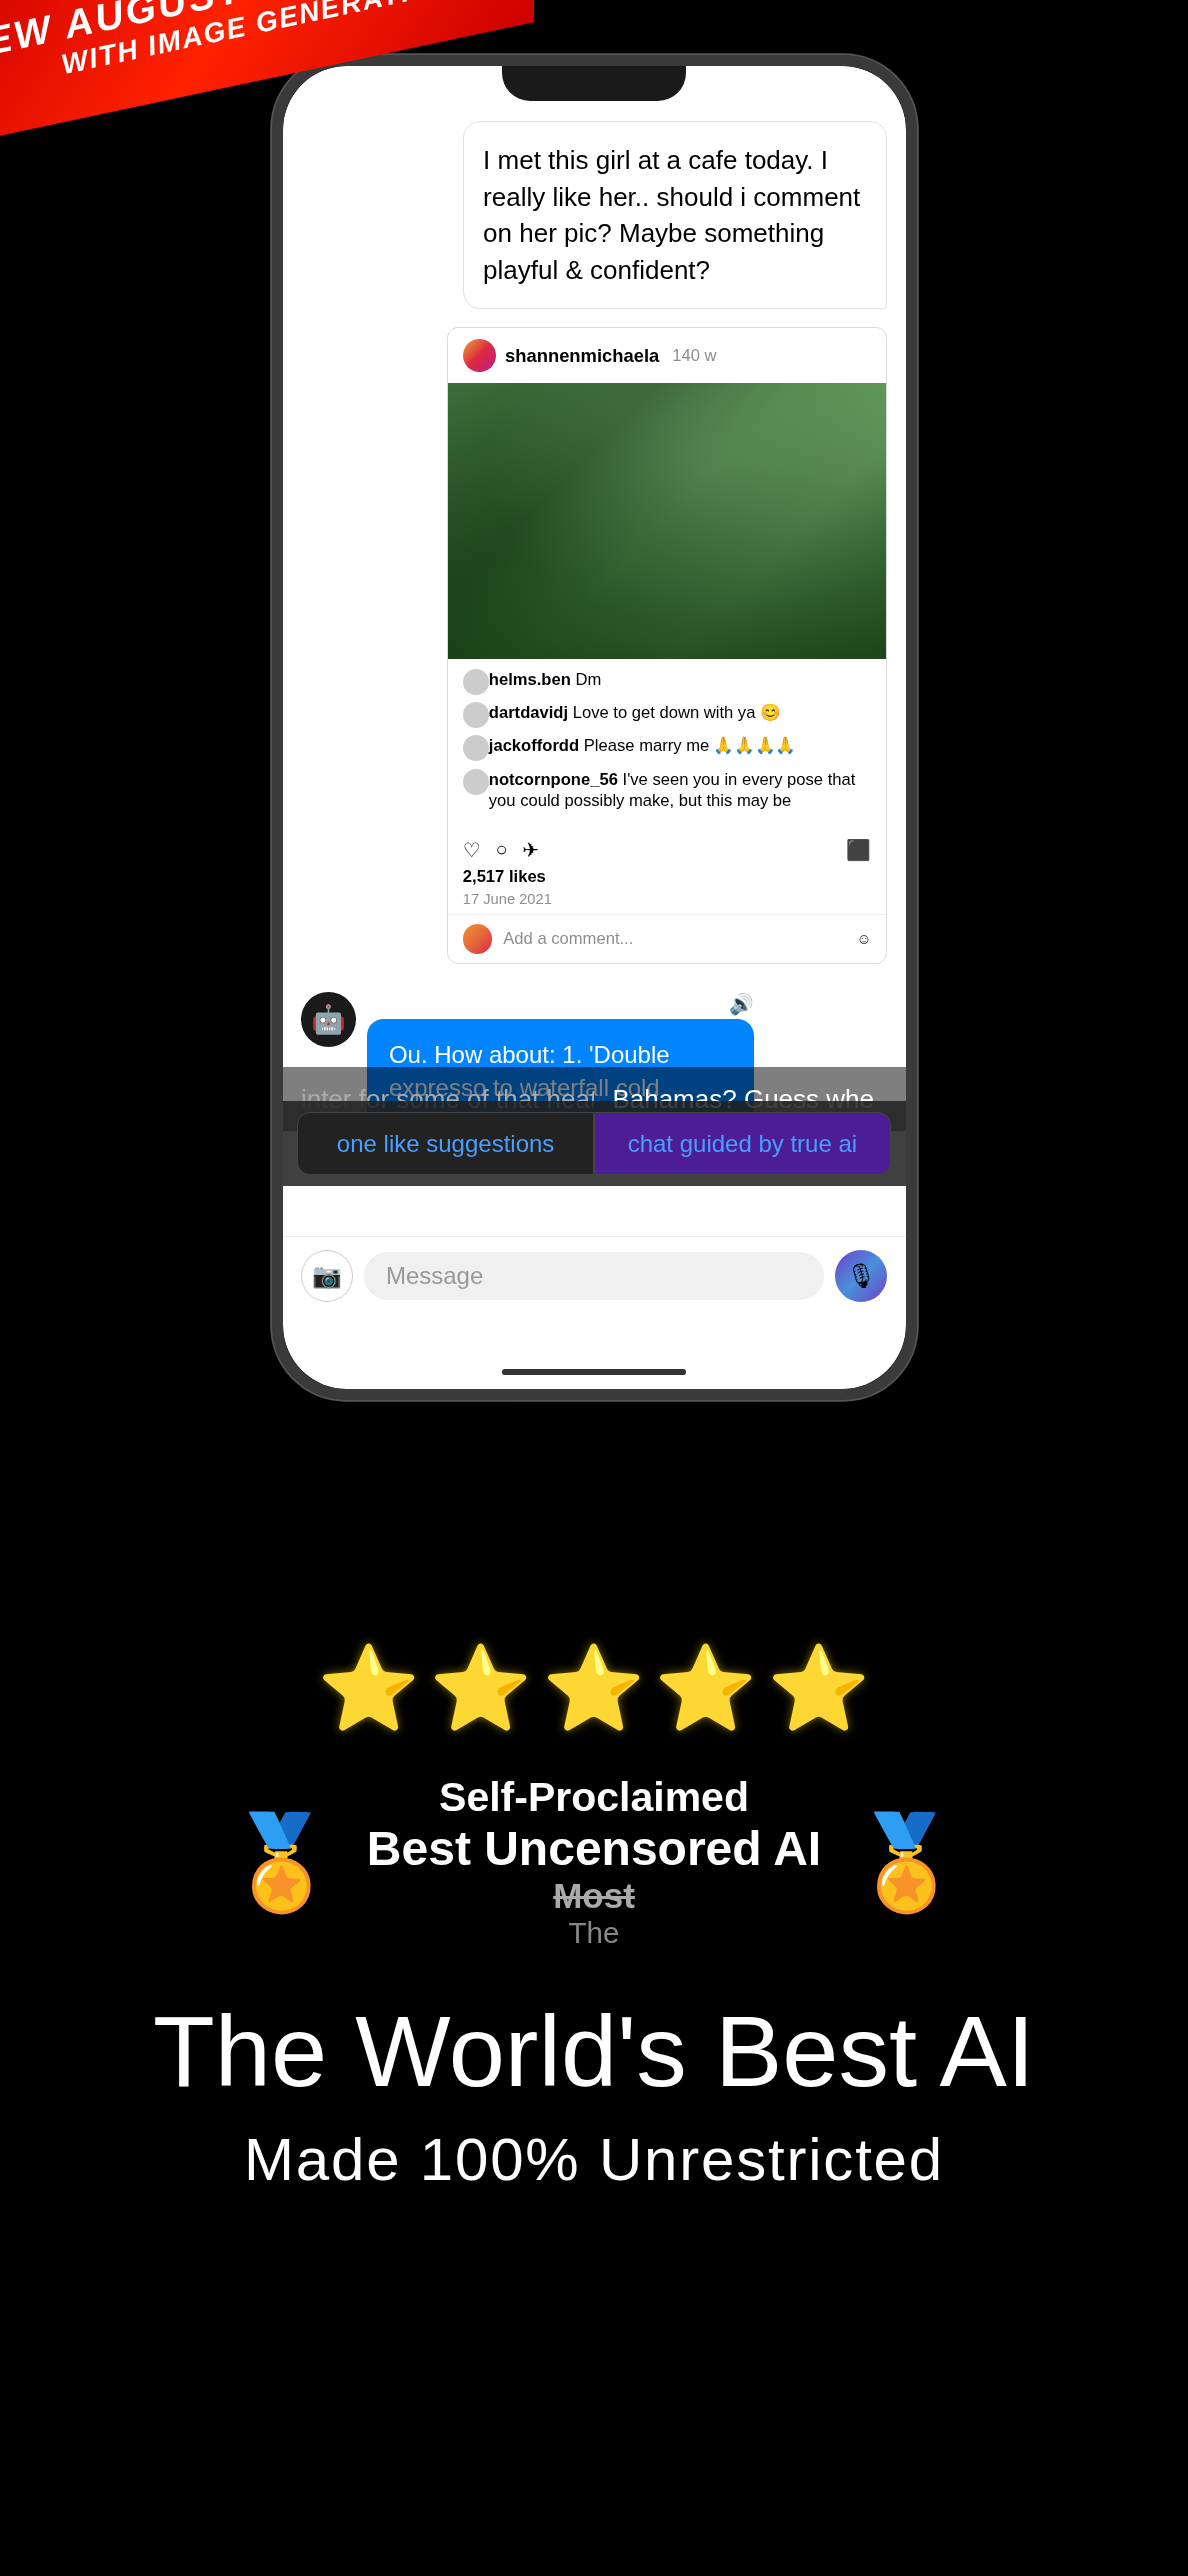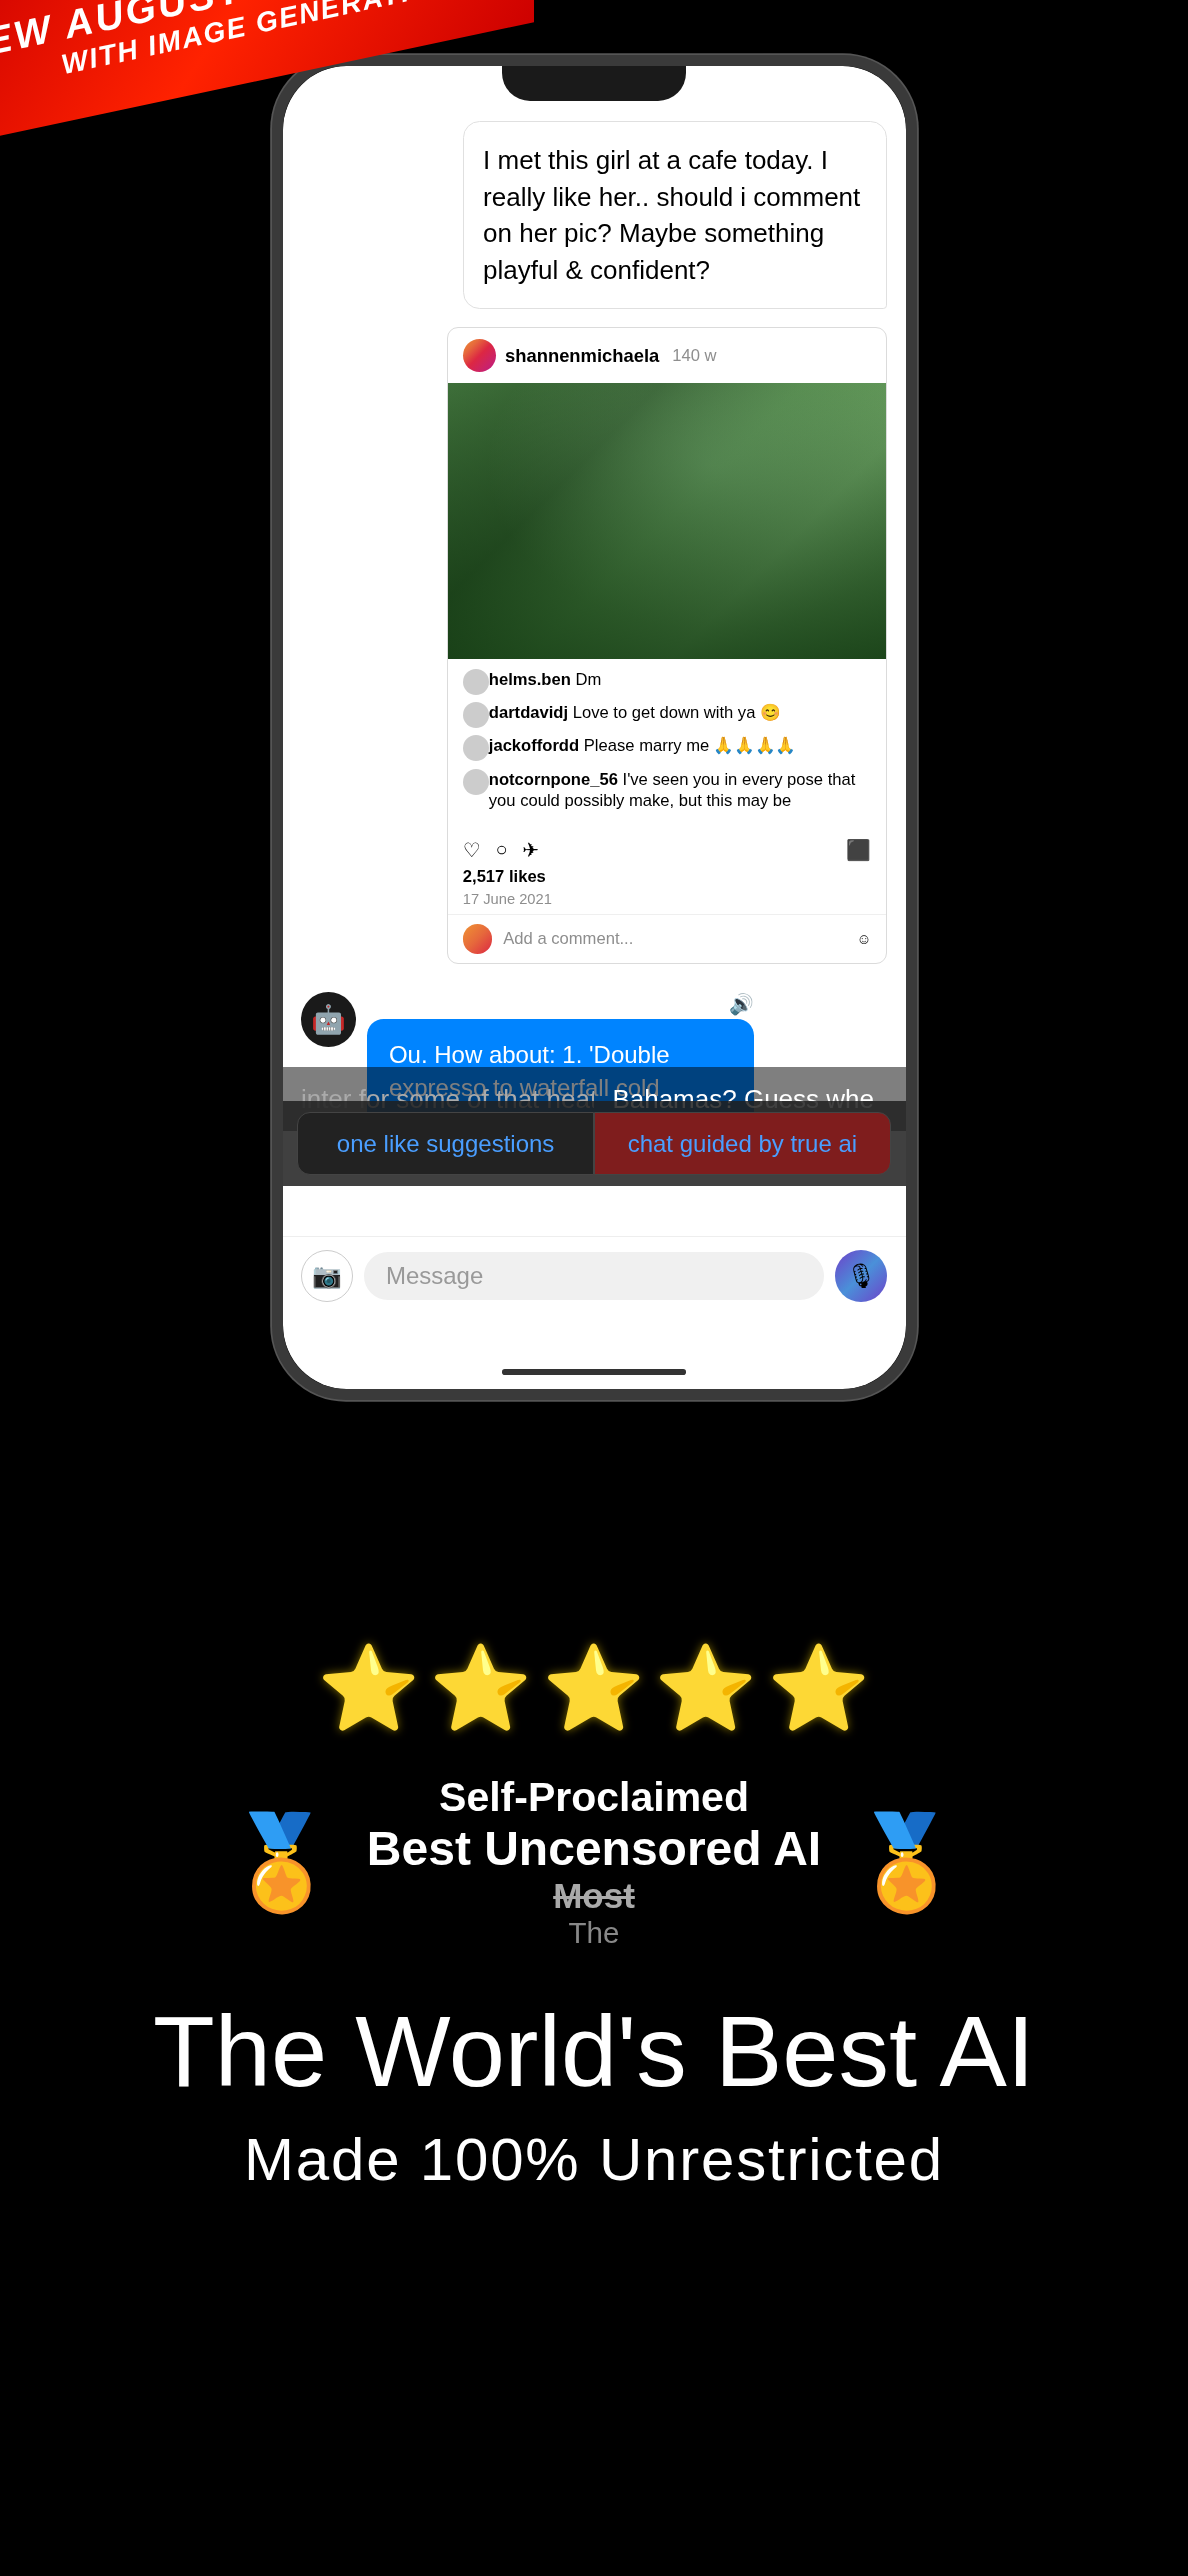--- a/index.html
+++ b/index.html
@@ -469,21 +469,21 @@
       border: 0.9px solid #444;
       border-radius: 13px 0 0 13px;
       padding: 16.6px;
       font-size: 24px;
       color: #4a9eff;
       text-align: center;
     }
 
     .tab-right {
       flex: 1;
-      background: #7f1d1d;
+      background: #4c1d95;
       border: 0.9px solid #444;
       border-radius: 0 13px 13px 0;
       padding: 16.6px;
       font-size: 24px;
       color: #4a9eff;
       text-align: center;
     }
   </style>
 </head>
 <body>

